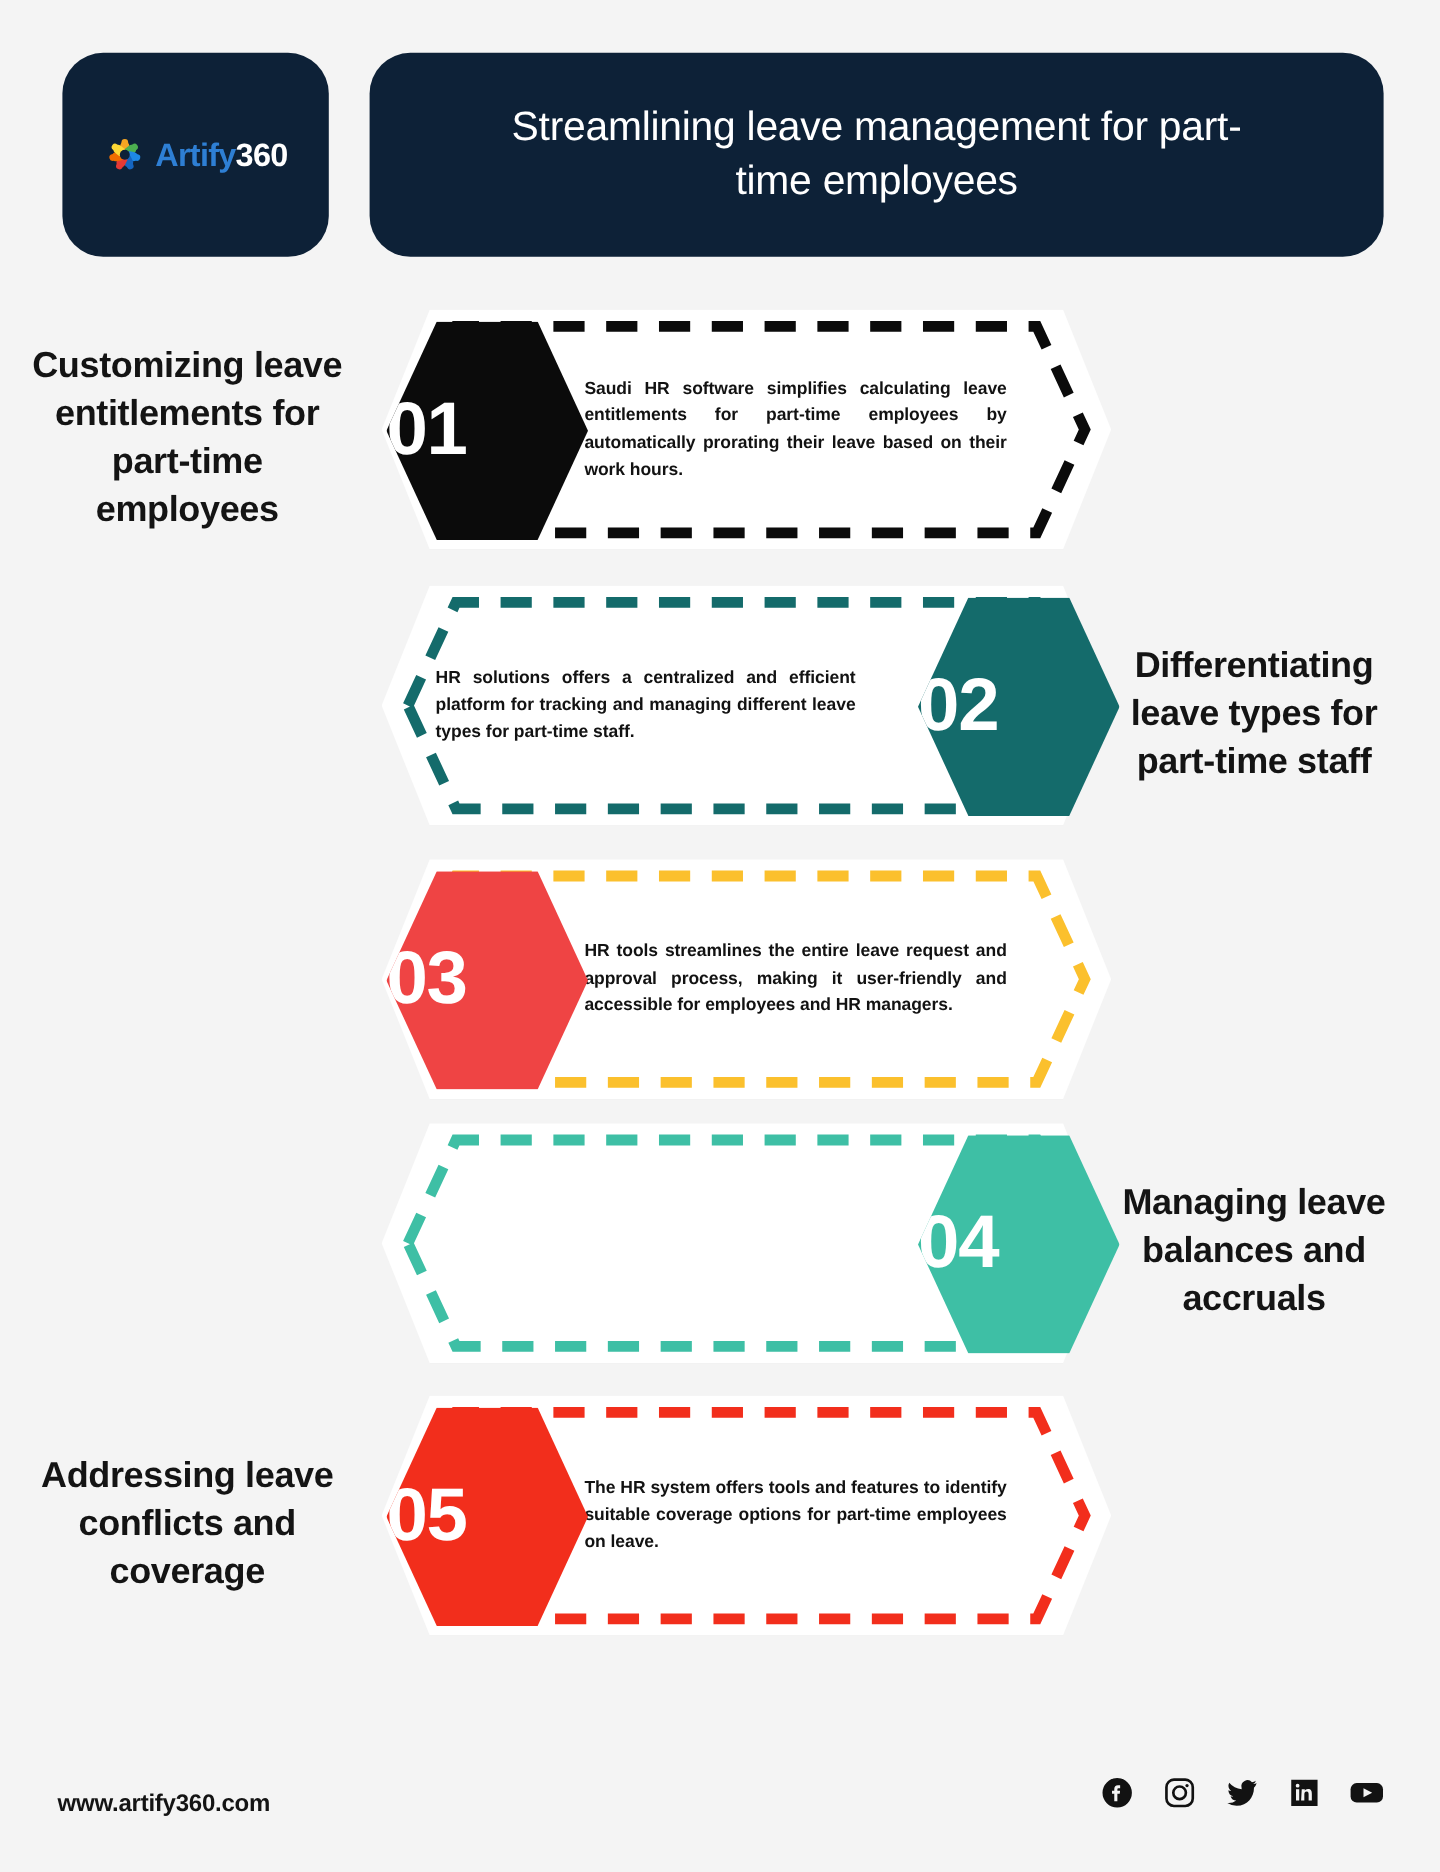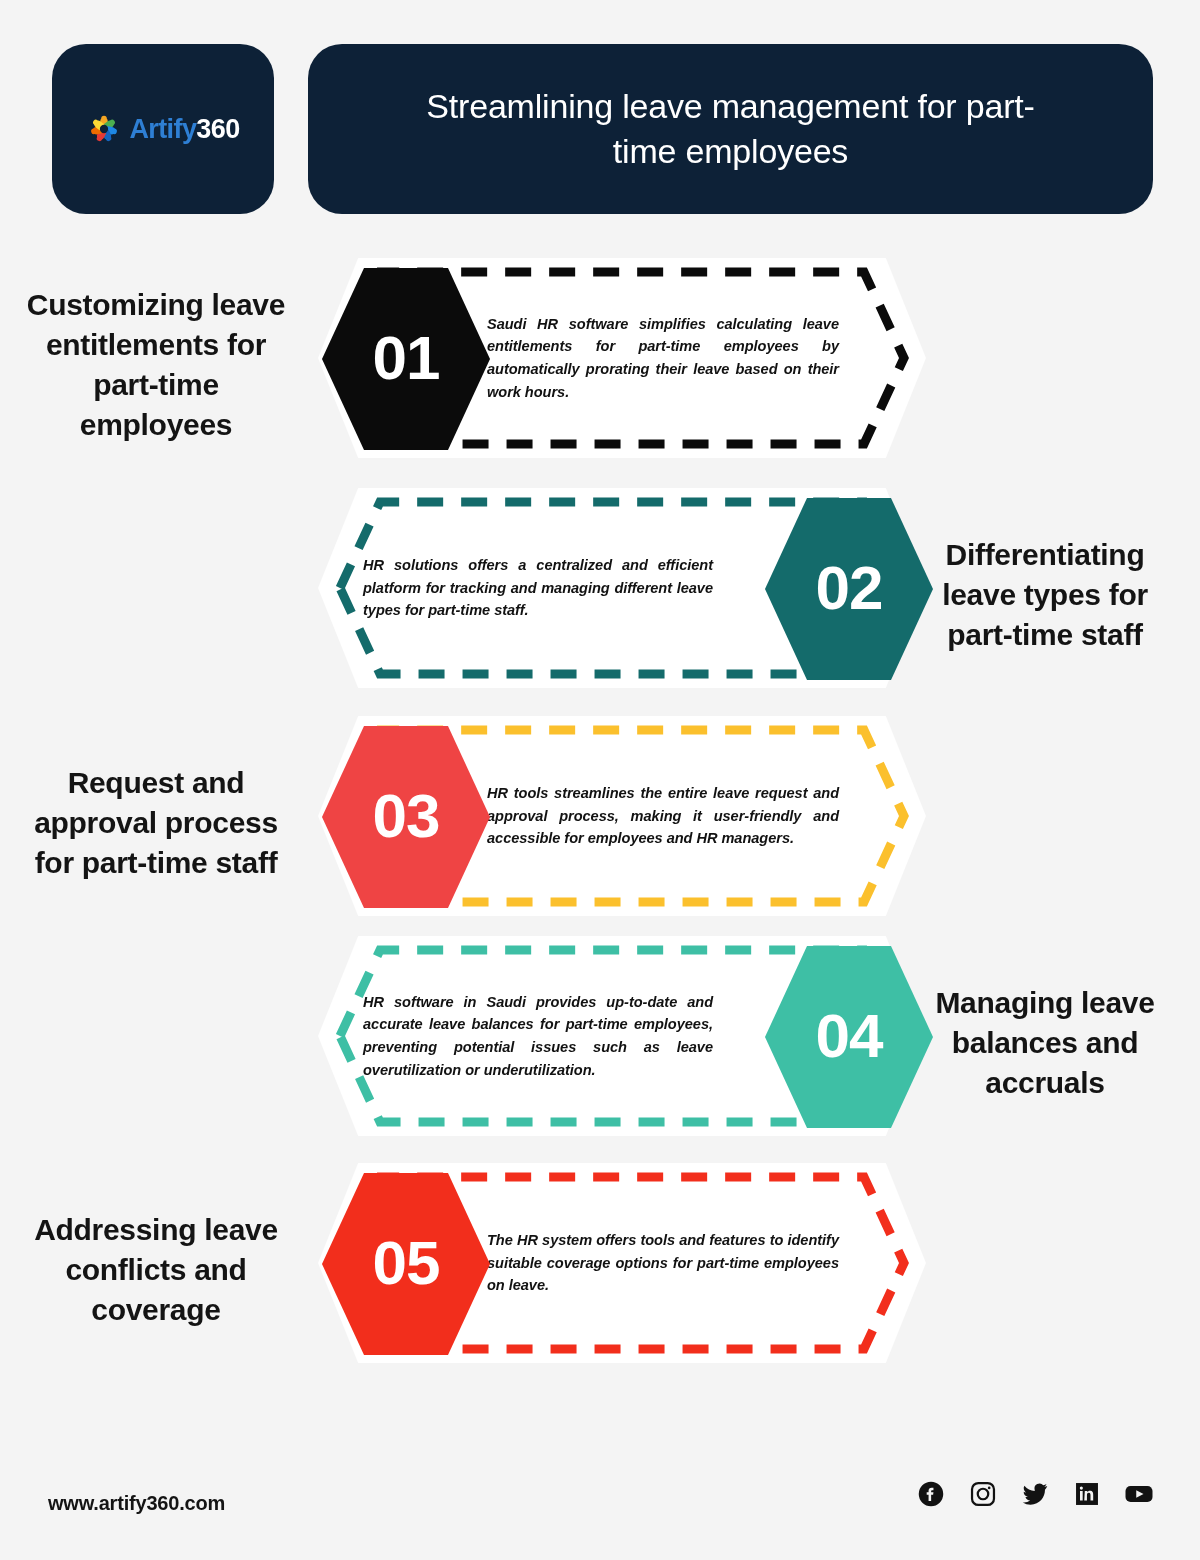--- a/index.html
+++ b/index.html
@@ -143,36 +143,34 @@
     height: 200px;
     display: flex;
     align-items: center;
     box-sizing: border-box;
     font-size: 14.6px;
     font-weight: 700;
     line-height: 1.55;
     color: #121212;
     text-align: justify;
     letter-spacing: -0.05px;
-    font-style: italic;
   }
   .row.ltr .body-text { left: 487px; width: 352px; }
   .row.rtl .body-text { left: 363px; width: 350px; }
 
   
   .hexnum {
     position: absolute;
     top: 18px;
     width: 168px;
     height: 182px;
     -webkit-clip-path: polygon(25% 0%, 75% 0%, 100% 50%, 75% 100%, 25% 100%, 0% 50%);
     clip-path: polygon(25% 0%, 75% 0%, 100% 50%, 75% 100%, 25% 100%, 0% 50%);
     display: flex;
     align-items: center;
-    justify-content: center;
   }
   .row.ltr .hexnum { left: 322px; }
   .row.rtl .hexnum { left: 765px; }
   .hexnum span {
     color: #ffffff;
     font-size: 62px;
     font-weight: 700;
     letter-spacing: -1px;
     line-height: 1;
     transform: translateY(-1px);
@@ -279,42 +277,40 @@
       <polygon points="22,100 62,14 546,14 586,100 546,186 62,186" stroke="#146B6B" vector-effect="non-scaling-stroke"></polygon>
     </svg>
   </div>
   <div class="body-text">HR solutions offers a centralized and efficient platform for tracking and managing different leave types for part-time staff.</div>
   <div class="hexnum" style="background:#146B6B">
     <span>02</span>
   </div>
 </div>
 
 <div class="row ltr" id="row-3">
-  <div class="side-label">Request and approval process for part-time staff</div>
   <div class="banner"></div>
   <div class="dashline">
     <svg viewBox="0 0 608 200" preserveAspectRatio="none">
       <polygon points="22,100 62,14 546,14 586,100 546,186 62,186" stroke="#FBC02D" vector-effect="non-scaling-stroke"></polygon>
     </svg>
   </div>
   <div class="body-text">HR tools streamlines the entire leave request and approval process, making it user-friendly and accessible for employees and HR managers.</div>
   <div class="hexnum" style="background:#ef4444">
     <span>03</span>
   </div>
 </div>
 
 <div class="row rtl" id="row-4">
   <div class="side-label">Managing leave balances and accruals</div>
   <div class="banner"></div>
   <div class="dashline">
     <svg viewBox="0 0 608 200" preserveAspectRatio="none">
       <polygon points="22,100 62,14 546,14 586,100 546,186 62,186" stroke="#3EBFA5" vector-effect="non-scaling-stroke"></polygon>
     </svg>
   </div>
-  <div class="body-text">HR software in Saudi provides up-to-date and accurate leave balances for part-time employees, preventing potential issues such as leave overutilization or underutilization.</div>
   <div class="hexnum" style="background:#3EBFA5">
     <span>04</span>
   </div>
 </div>
 
 <div class="row ltr" id="row-5">
   <div class="side-label">Addressing leave conflicts and coverage</div>
   <div class="banner"></div>
   <div class="dashline">
     <svg viewBox="0 0 608 200" preserveAspectRatio="none">

